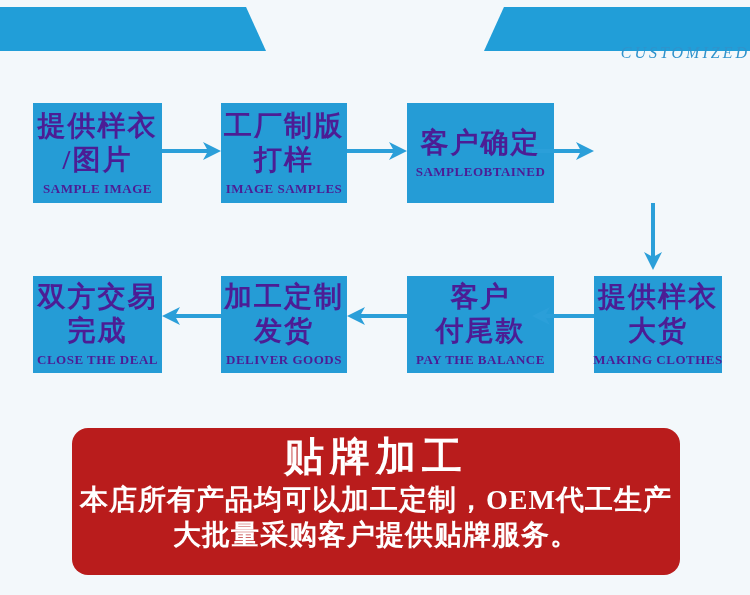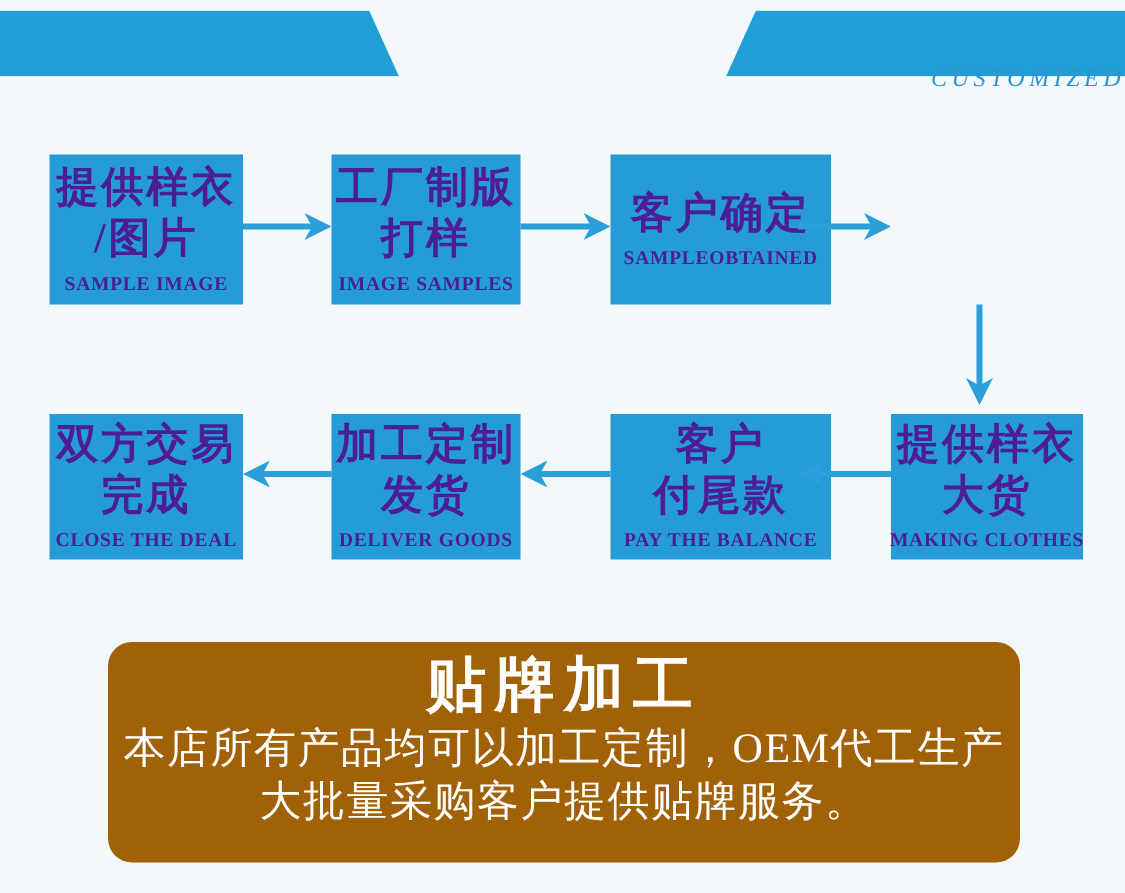--- a/index.html
+++ b/index.html
@@ -131,37 +131,37 @@
   .g1 { left: 162px; width: 59px; }
   .g2 { left: 347px; width: 60px; }
   .g3 { left: 532px; width: 62px; }
   .arrow-down { left: 644px; top: 203px; height: 67px; }
 
   
   .oem-panel {
     position: absolute;
     left: 72px; top: 428px;
     width: 608px; height: 147px;
-    background: #a16207;
+    background: #b91c1c;
     border-radius: 16px;
     color: #ffffff;
     text-align: center;
     overflow: hidden;
   }
   .oem-title {
     margin-top: 4px;
     font-size: 40px;
     font-weight: bold;
     letter-spacing: 6px;
     line-height: 50px;
     white-space: nowrap;
   }
   .oem-line {
     font-size: 28px;
-    font-weight: normal;
+    font-weight: bold;
     line-height: 35px;
     letter-spacing: 1px;
     white-space: nowrap;
   }
 </style>
 </head>
 <body>
 
 <div id="stage">
 

